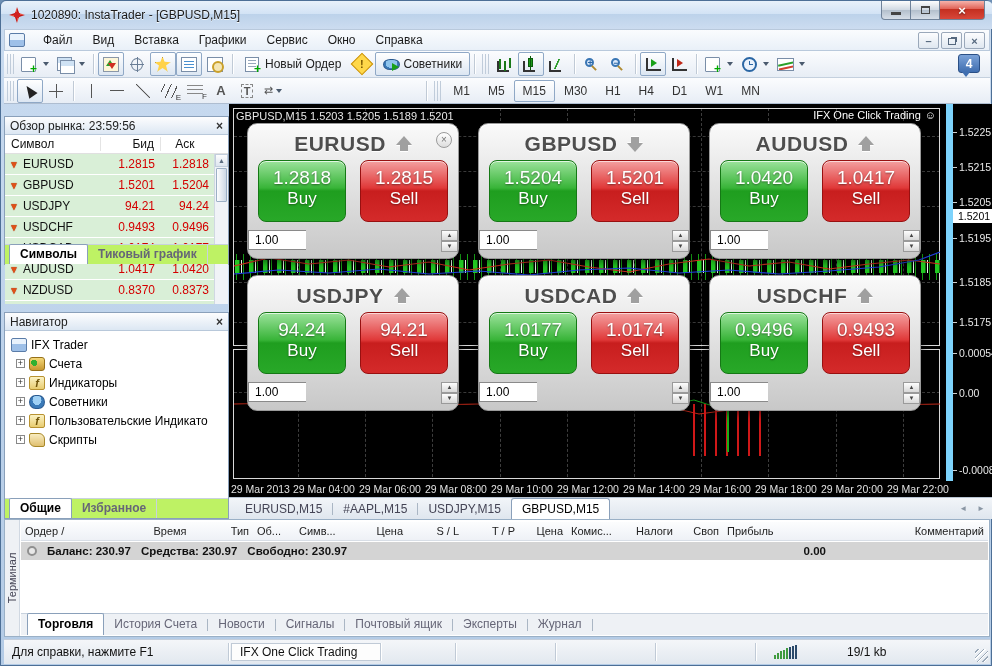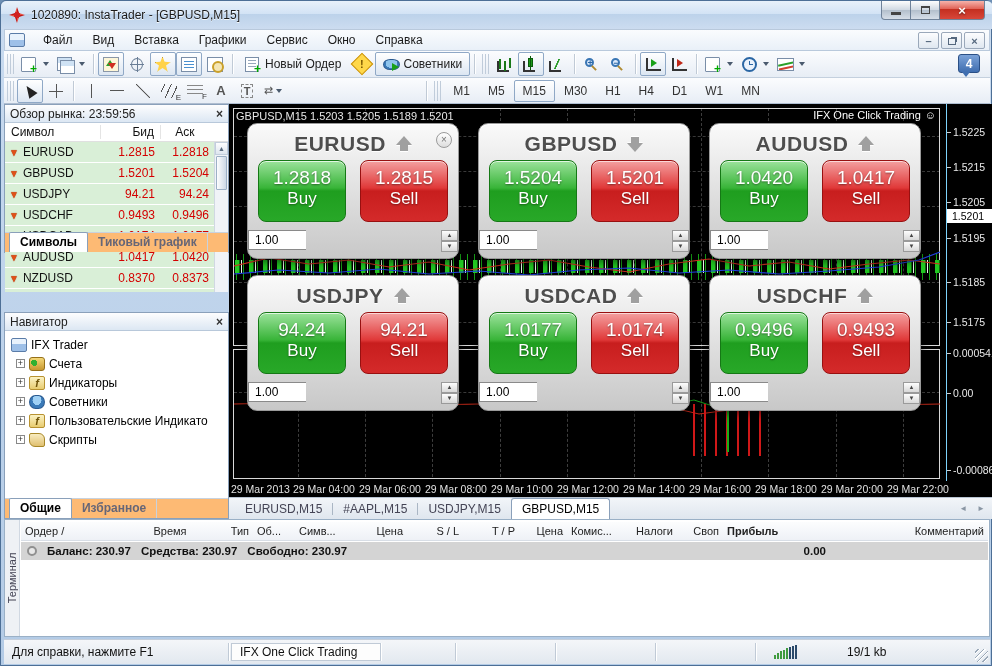--- a/index.html
+++ b/index.html
@@ -109,35 +109,35 @@
   .tbox { border:1px dashed #888; padding:0 2px; font-size:11px; color:#555; font-weight:bold; }
   .arrows-ico { font-size:11px; color:#555; letter-spacing:-2px; }
   .tf-btn { height:22px; padding:0 8px; color:#333; display:flex; align-items:center; border:1px solid transparent; border-radius:2px; }
   .tf-btn.pressed { background:linear-gradient(#fff,#e8eef6); border-color:#8fa8c6; }
 
   
   .sidepanel { position:absolute; background:#fff; border:1px solid #8aa0ba; }
   .ptitle { height:18px; background:linear-gradient(#fdfdfe,#dce7f3); border-bottom:1px solid #b8c8da;
             display:flex; align-items:center; padding:0 5px; color:#222; }
   .ptitle .x { margin-left:auto; color:#333; font-weight:bold; font-size:12px; }
-  #market-watch { left:3px; top:103px; width:225px; height:149px; }
+  #market-watch { left:3px; top:115px; width:225px; height:149px; }
   .mw-header { display:flex; height:19px; border-bottom:1px solid #e0e0e0; color:#111; align-items:center; }
   .mw-header .c1 { width:96px; padding-left:6px; border-right:1px solid #e4e4e4; }
   .mw-header .c2 { width:60px; text-align:right; padding-right:6px; border-right:1px solid #e4e4e4; }
   .mw-header .c3 { width:52px; text-align:center; padding-right:4px; }
   .mw-rows { position:relative; height:150px; overflow:hidden; }
   .mw-row { display:flex; height:21px; align-items:center; background:#d9efd7; border-bottom:1px solid #fff; }
   .mw-row .sym { width:96px; padding-left:4px; color:#111; display:flex; align-items:center; gap:4px; }
   .mw-row .bid { width:60px; text-align:right; padding-right:6px; color:#d40000; }
   .mw-row .ask { width:52px; text-align:right; padding-right:4px; color:#d40000; }
   .dn-arrow { color:#e05018; font-size:10px; text-shadow:0 0 1px #902800; }
   .mw-scroll { position:absolute; right:0; top:0; bottom:0; width:14px; background:#f0f3f7; border-left:1px solid #d0d8e2; }
   .sc-arrow { height:13px; display:flex; align-items:center; justify-content:center; font-size:7px; color:#5a6c80; background:linear-gradient(#fdfdfe,#dde5ee); border:1px solid #c2cedc; }
   .sc-thumb { position:absolute; left:1px; right:1px; top:14px; height:34px; background:linear-gradient(90deg,#fdfdfe,#ccd8e6); border:1px solid #9cb0c6; border-radius:1px; }
-  .ptabs { position:absolute; left:0; right:0; bottom:0; height:20px; background:#fdba74; border-top:1px solid #c8d2de; display:flex; align-items:flex-end; }
+  .ptabs { position:absolute; left:0; right:0; bottom:0; height:20px; background:#bef264; border-top:1px solid #c8d2de; display:flex; align-items:flex-end; }
   .ptab { padding:2px 10px 3px; color:#667; border-right:1px solid #c8d2de;font-weight:bold; }
   .ptab.active { background:#fff; border:1px solid #8aa0ba; border-bottom:none; color:#000; font-weight:bold; margin-left:4px; border-radius:2px 2px 0 0; }
   #navigator { left:3px; top:311px; width:225px; height:207px; }
   .tree { padding:4px 0 0 4px; position:relative; }
   .tree-row { display:flex; align-items:center; height:19px; gap:4px; color:#000; white-space:nowrap; overflow:hidden; }
   .expander { width:9px; height:9px; border:1px solid #888; background:#fff; font-size:9px; line-height:7px; text-align:center; color:#333; margin-left:7px; flex:none; }
   .ti { width:16px; height:14px; flex:none; position:relative; }
   .ti-root { border:1px solid #5a7ca8; border-radius:2px; background:linear-gradient(#e8f2fc 45%,#9ec0e8 45%); }
   .ti-acc { background:radial-gradient(circle at 30% 40%, #30b030 0 3px, transparent 3px), linear-gradient(#f4d878,#c89830); border:1px solid #967018; border-radius:3px; }
   .ti-ind { background:linear-gradient(#fbf2c4,#e8cc70); border:1px solid #b89230; border-radius:2px; color:#705408; font-style:italic; font-weight:bold; font-size:11px; text-align:center; line-height:13px; }
@@ -152,21 +152,21 @@
   .frame { position:absolute; left:4px; width:707px; border:1px solid #d8d8d8; }
   .ohlc { position:absolute; left:7px; top:6px; color:#e8e8e8; font-size:11px; z-index:5; }
   .oct-label { position:absolute; right:10px; top:5px; color:#fff; font-size:11px; z-index:5; display:flex; gap:4px; align-items:center; }
   .wick-layer { position:absolute; left:5px; top:150px; width:706px; height:26px;
       background:repeating-linear-gradient(90deg, transparent 0 2px, #16a016 2px 3px, transparent 3px 7px); }
   .body-layer { position:absolute; left:5px; top:156px; width:706px; height:13px;
       background:repeating-linear-gradient(90deg, transparent 0 1px, #22c822 1px 5px, #0c680c 5px 6px, transparent 6px 7px, #e8f8e8 7px 8px, transparent 8px 14px); }
   .subbars { position:absolute; left:460px; top:300px; width:74px; height:52px;
       background:repeating-linear-gradient(90deg, transparent 0 4px, #d01818 4px 6px, transparent 6px 11px); }
   .subbar-g { position:absolute; left:498px; top:304px; width:2px; height:44px; background:#18b018; }
-  .axis { position:absolute; right:0; top:0; width:47px; height:377px; border-left:1px solid #7dd3fc; }
+  .axis { position:absolute; right:0; top:0; width:47px; height:377px; border-left:7px solid #7dd3fc; }
   .pricelab { position:absolute; left:6px; color:#e8e8e8; font-size:10.5px; }
   .pricelab:before { content:""; position:absolute; left:-6px; top:6px; width:4px; height:1px; background:#cfcfcf; }
   .curprice { position:absolute; left:0; right:1px; background:#fff; color:#000; font-size:10.5px; padding:1px 0 1px 5px; }
   .timeaxis { position:absolute; left:0; top:379px; width:764px; height:14px; color:#e0e0e0; font-size:10.5px; }
   .timelab { position:absolute; white-space:nowrap; }
 
   
   .ocpanel { position:absolute; width:212px; height:136px; border-radius:10px; border:1px solid #9a9a9a;
              background:linear-gradient(#fafafa,#d6d6d6 70%,#c8c8c8); box-shadow:0 3px 8px rgba(0,0,0,.55), inset 0 1px 0 #fff; z-index:10; }
   .oc-title { display:flex; align-items:center; justify-content:center; gap:10px; height:34px; padding-top:6px; }
@@ -847,29 +847,44 @@
       <span class="th" style="width:42px; text-align:right;">Тип</span>
       <span class="th" style="width:42px;">Об...</span>
       <span class="th" style="width:50px;">Симв...</span>
       <span class="th" style="width:62px; text-align:right;">Цена</span>
       <span class="th" style="width:56px; text-align:right;">S / L</span>
       <span class="th" style="width:56px; text-align:right;">T / P</span>
       <span class="th" style="width:48px; text-align:right;">Цена</span>
       <span class="th" style="width:52px;">Комис...</span>
       <span class="th" style="width:58px; text-align:right;">Налоги</span>
       <span class="th" style="width:46px; text-align:right;">Своп</span>
-      <span class="th" style="width:70px;font-weight:bold;">Прибыль</span>
+      <span class="th" style="width:70px;">Прибыль</span>
       <span class="th" style="flex:1; text-align:right;">Комментарий</span>
     </div>
     <div class="balance-row">
       <span class="bal-ico"></span>
       <span>Баланс: 230.97</span>
       <span>Средства: 230.97</span>
       <span>Свободно: 230.97</span>
       <span class="bal-profit">0.00</span>
+    </div>
+    <div class="term-tabs">
+      <span class="ttab active">Торговля</span>
+      <span class="ttab">История Счета</span>
+      <span class="ttab-div"></span>
+      <span class="ttab">Новости</span>
+      <span class="ttab-div"></span>
+      <span class="ttab">Сигналы</span>
+      <span class="ttab-div"></span>
+      <span class="ttab">Почтовый ящик</span>
+      <span class="ttab-div"></span>
+      <span class="ttab">Эксперты</span>
+      <span class="ttab-div"></span>
+      <span class="ttab">Журнал</span>
+      <span class="ttab-div"></span>
     </div>
   </div>
 
   <div id="statusbar">
     <span class="sb-cell sb-help">Для справки, нажмите F1</span>
     <span class="sb-cell sb-mode">IFX One Click Trading</span>
     <span class="sb-cell sb-empty1"></span>
     <span class="sb-cell sb-empty2"></span>
     <span class="sb-cell sb-empty3"></span>
     <span class="sb-cell sb-empty4"></span>

